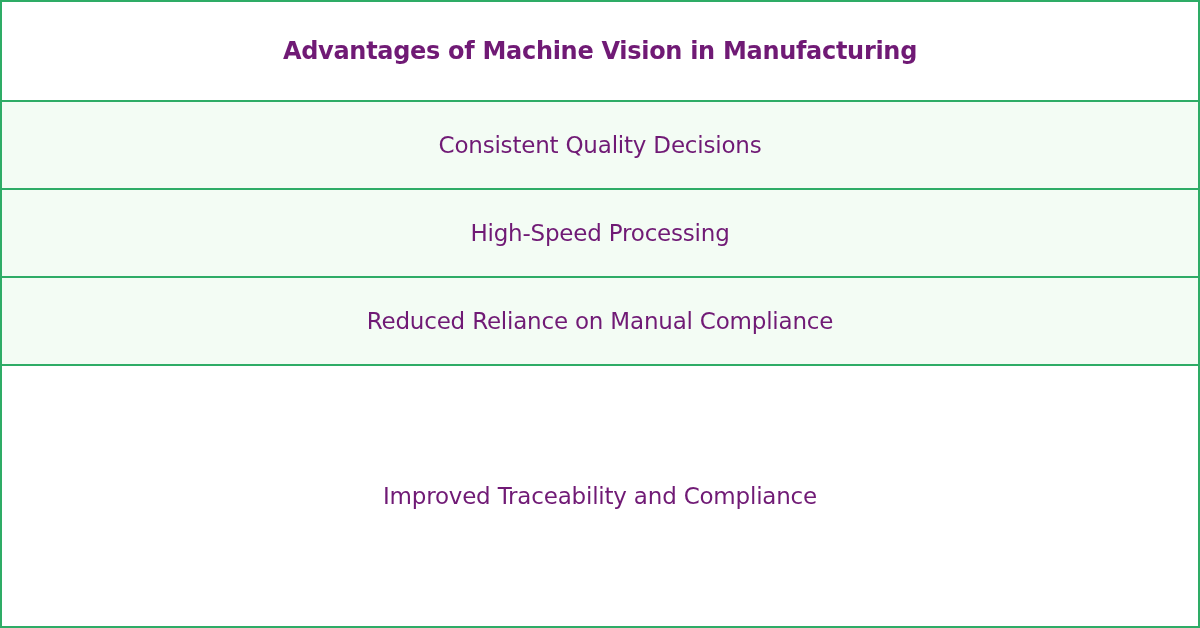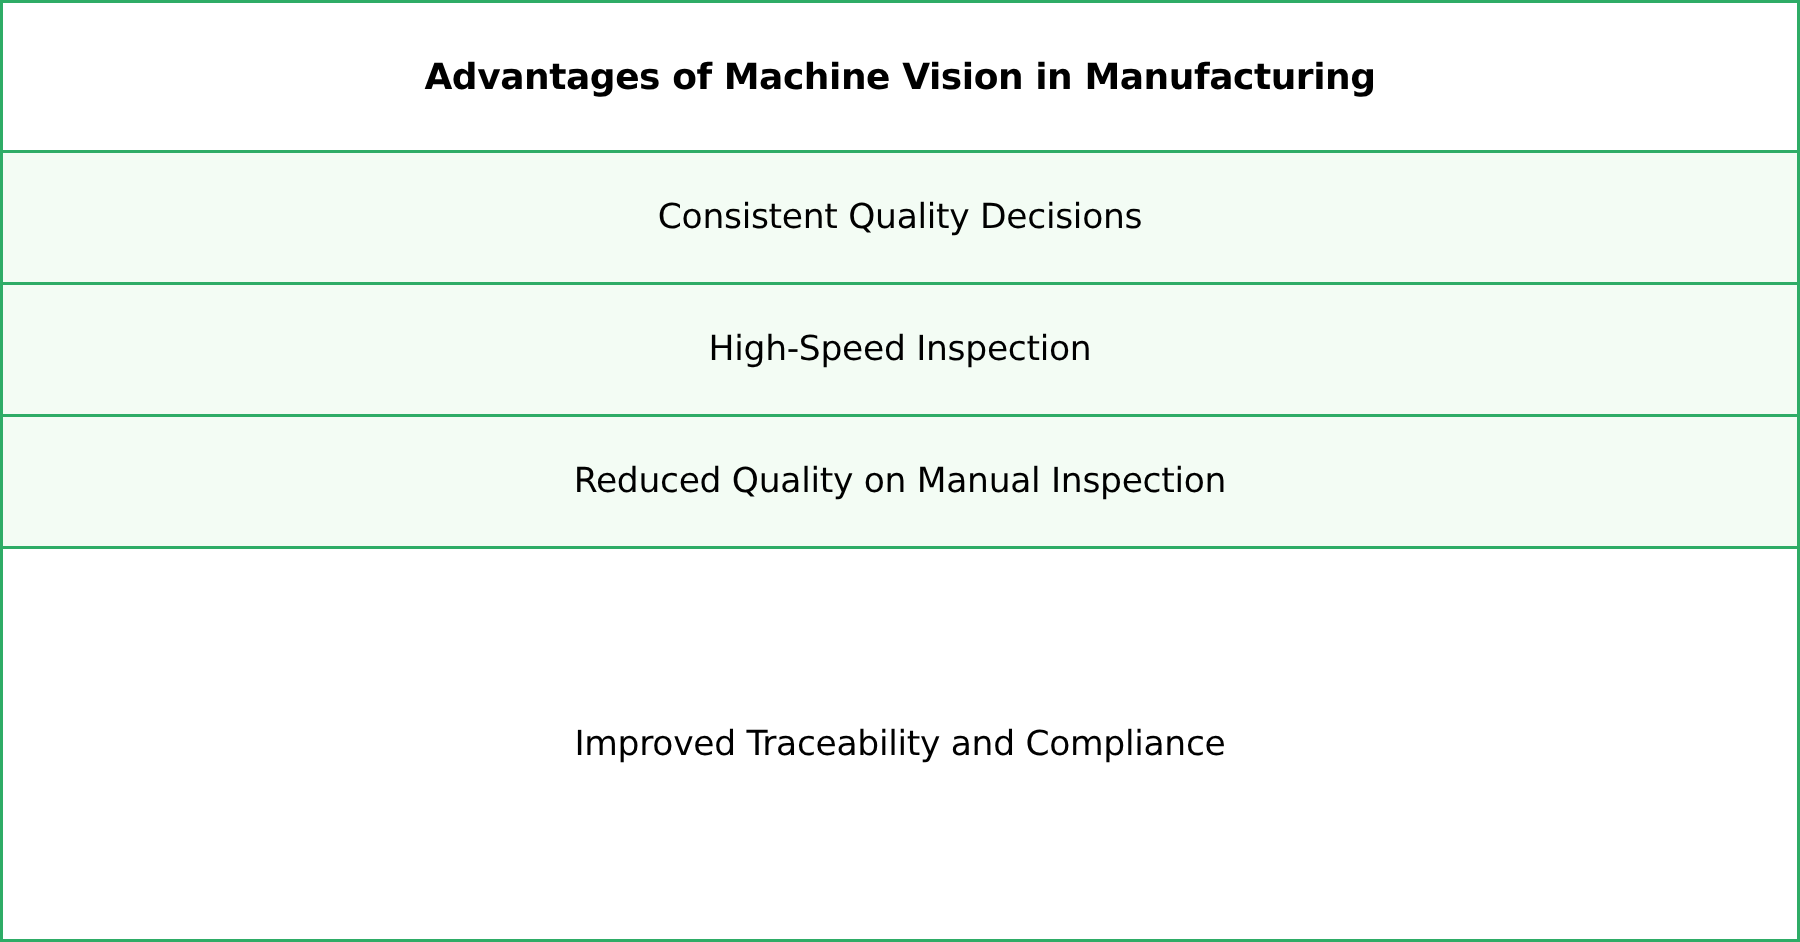--- a/index.html
+++ b/index.html
@@ -9,40 +9,40 @@
       box-sizing: border-box;
       width: 1200px; height: 628px;
       border: 2px solid #2eac66;
       display: flex; flex-direction: column;
     }
     .row {
       display: flex; align-items: center; justify-content: center;
       box-sizing: border-box;
       border-bottom: 2px solid #2eac66;
       font-family: "DejaVu Sans", sans-serif;
-      color: #000000;
+      color: #701a75;
       flex: 0 0 auto;
     }
     .row:last-child { border-bottom: none; flex: 1 1 auto; }
     .header { height: 100px; font-weight: bold; font-size: 24px; letter-spacing: -0.3px; }
     .item { height: 88px; font-size: 23px; letter-spacing: -0.2px; }
     .item.alt { background: #f3fcf4; }
   </style>
 </head>
 <body>
 
 <div class="table">
   <div class="row header">
     <span>Advantages of Machine Vision in Manufacturing</span>
   </div>
   <div class="row item alt">
     <span>Consistent Quality Decisions</span>
   </div>
   <div class="row item alt">
-    <span>High-Speed Inspection</span>
+    <span>High-Speed Processing</span>
   </div>
   <div class="row item alt">
-    <span>Reduced Quality on Manual Inspection</span>
+    <span>Reduced Reliance on Manual Compliance</span>
   </div>
   <div class="row item">
     <span>Improved Traceability and Compliance</span>
   </div>
 </div>
 
 </body></html>

